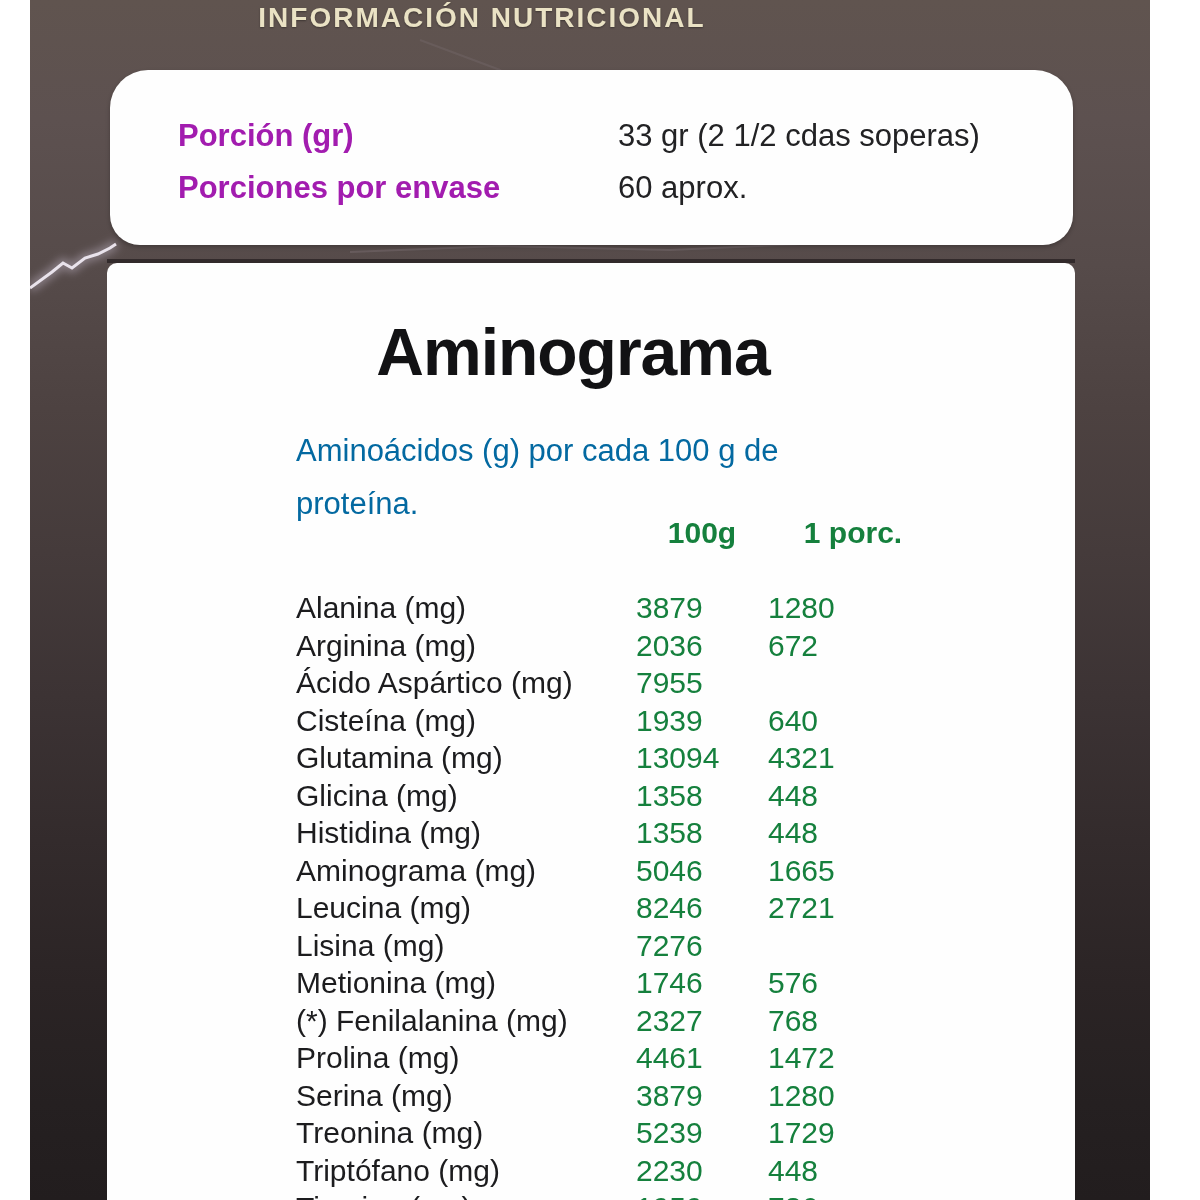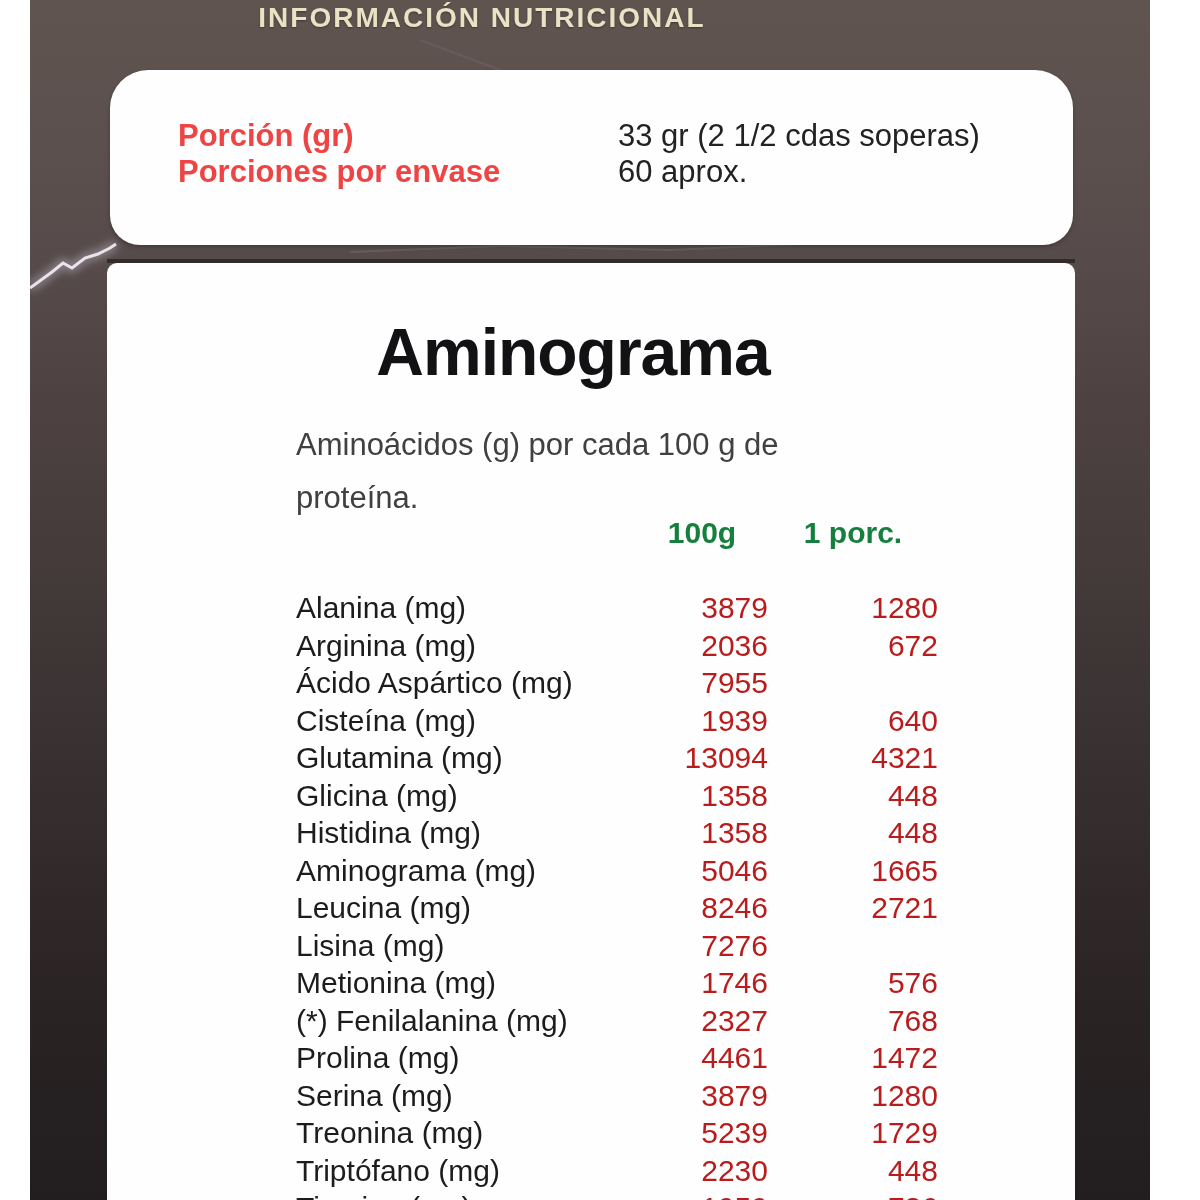--- a/index.html
+++ b/index.html
@@ -28,21 +28,21 @@
   .card{
     position:absolute;background:#fefefe;color:#1d1d1f;
   }
   .serving-card{
     left:110px;top:70px;width:963px;height:175px;
     border-radius:38px 38px 30px 30px;
     box-shadow:0 2px 4px rgba(0,0,0,0.25);
   }
   .serving-row{position:absolute;left:0;width:100%;height:44px;line-height:44px;}
   .serving-row .s-label{
-    position:absolute;left:68px;font-size:31px;font-weight:700;color:#ef4444;
+    position:absolute;left:68px;font-size:31px;font-weight:700;color:#a21caf;
     white-space:nowrap;
   }
   .serving-row .s-value{
     position:absolute;left:508px;font-size:31px;font-weight:500;color:#222224;
     white-space:nowrap;
   }
   .edge-shadow{
     position:absolute;left:107px;top:259px;width:968px;height:4px;
     background:#2c2526;opacity:0.85;
   }
@@ -51,35 +51,35 @@
     border-radius:10px 10px 0 0;
     overflow:hidden;
   }
   .amino-title{
     position:absolute;top:50px;left:0;width:100%;
     text-align:center;transform:translateX(-18px);
     font-size:66px;line-height:78px;font-weight:700;color:#121214;
     letter-spacing:-1px;margin:0;
   }
   .amino-subtitle{
-    position:absolute;top:155px;left:189px;width:620px;
-    font-size:31px;line-height:53px;font-weight:500;color:#404040;
+    position:absolute;top:161px;left:189px;width:620px;
+    font-size:31px;line-height:53px;font-weight:500;color:#0369a1;
   }
   .grid-cols{display:grid;grid-template-columns:340px 132px 170px;}
   .amino-header{
     position:absolute;top:251px;left:189px;width:660px;
     font-size:30px;line-height:38px;font-weight:700;color:#15803d;
   }
   .amino-header .h-col{text-align:center;}
   .amino-rows{
     position:absolute;top:326px;left:189px;width:660px;
   }
   .t-row{height:37.5px;line-height:37.5px;font-size:30px;color:#222224;}
   .t-name{font-weight:500;white-space:nowrap;color:#1c1c1e;}
-  .t-v1,.t-v2{text-align:right;font-weight:400;color:#b91c1c;}
+  .t-v1,.t-v2{text-align:left;font-weight:400;color:#15803d;}
 </style>
 </head>
 <body>
 
 <div class="photo-bg">
   <svg width="1120" height="1200" viewBox="0 0 1120 1200">
     <defs>
       <filter id="glow" x="-50%" y="-50%" width="200%" height="200%">
         <feGaussianBlur stdDeviation="4"></feGaussianBlur>
       </filter>
@@ -94,21 +94,21 @@
 </div>
 
 <div class="page-title">INFORMACIÓN NUTRICIONAL</div>
 
 <div class="card serving-card">
   <div id="serving-rows">
       <div class="serving-row" style="top: 44px;">
         <span class="s-label">Porción (gr)</span>
         <span class="s-value">33 gr (2 1/2 cdas soperas)</span>
       </div>
-      <div class="serving-row" style="top: 80px;">
+      <div class="serving-row" style="top: 96px;">
         <span class="s-label">Porciones por envase</span>
         <span class="s-value">60 aprox.</span>
       </div>
     </div>
 </div>
 
 <div class="edge-shadow"></div>
 
 <div class="card amino-card">
   <h1 class="amino-title">Aminograma</h1>

